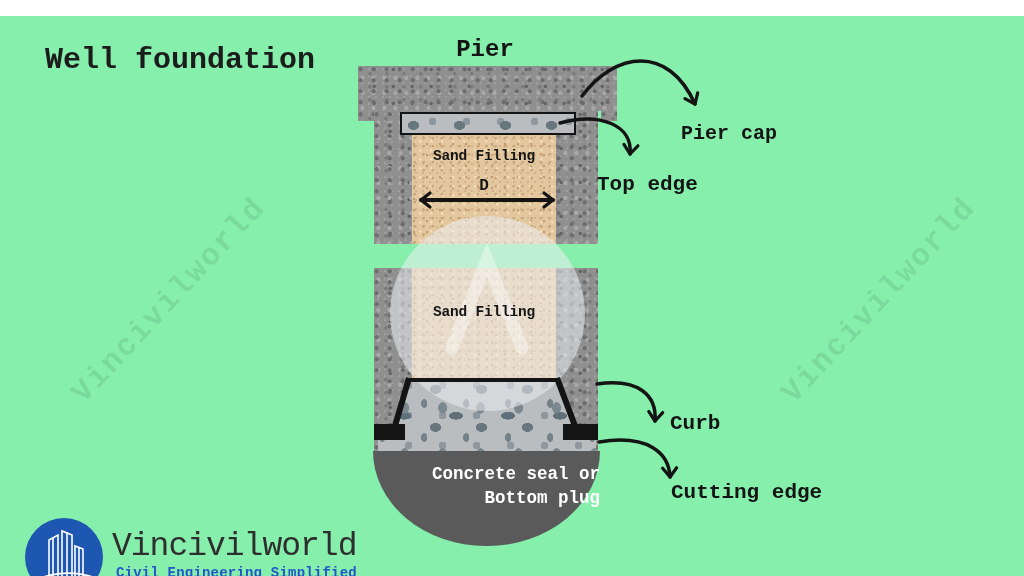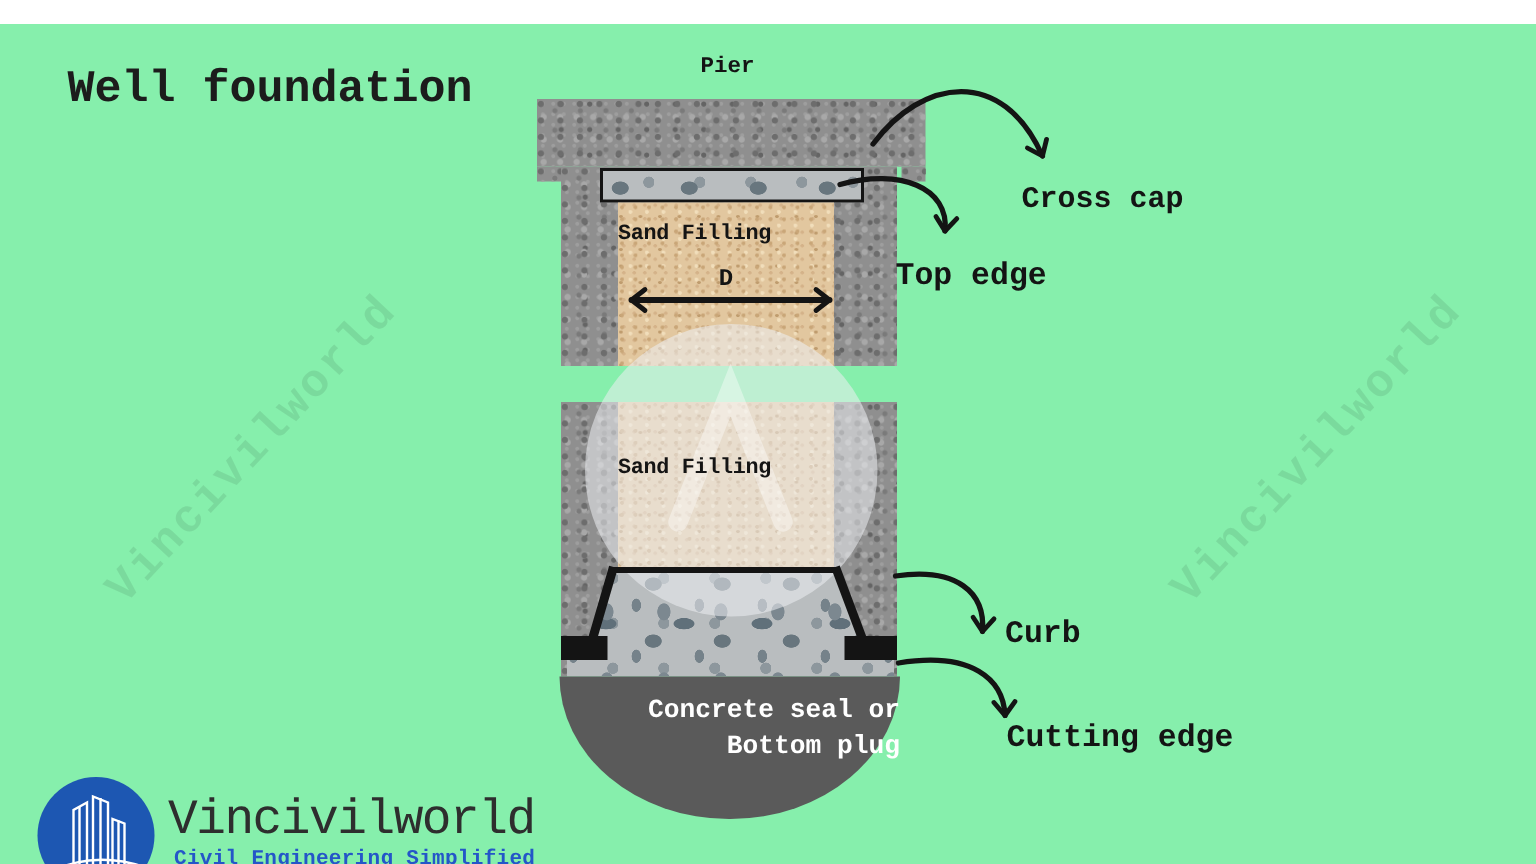--- a/index.html
+++ b/index.html
@@ -35,26 +35,26 @@
       radial-gradient(circle at 75% 70%, #f1debb 0 1.1px, transparent 1.5px),
       radial-gradient(circle at 55% 20%, #d4b289 0 1px, transparent 1.3px),
       radial-gradient(circle at 15% 85%, #bf9c6e 0 1px, transparent 1.3px);
     background-size:9px 8px,11px 9px,7px 9px,13px 11px;
   }
   .abs{position:absolute;}
   
   .title{left:0; top:22px; width:360px; text-align:center; color:#1c1c1c;
          font-weight:bold; font-size:30px; line-height:45px; z-index:6;}
   .lbl{position:absolute; color:#141414; font-weight:bold; z-index:6; white-space:nowrap;}
-  .lbl-pier{left:440px; top:20px; width:90px; text-align:center; font-size:15px;}
+  .lbl-pier{left:440px; top:20px; width:90px; text-align:center; font-size:24px;}
   .lbl-wellcap{left:681px; top:106px; font-size:20px;}
   .lbl-topplug{left:597px; top:157px; font-size:21px;}
   .lbl-curb{left:670px; top:396px; font-size:21px;text-align:center;}
   .lbl-cutedge{left:671px; top:465px; font-size:21px;}
-  .lbl-sand{width:144px; text-align:left; font-size:14.5px; letter-spacing:-0.2px;}
+  .lbl-sand{width:144px; text-align:center; font-size:14.5px; letter-spacing:-0.2px;}
   .lbl-d{left:412px; top:161px; width:144px; text-align:center; font-size:16px;}
   .lbl-rcc{left:400px; top:96px; width:176px; height:23px; line-height:23px; text-align:center;
            font-size:13.5px; text-shadow:0 0 3px rgba(255,255,255,0.85);}
   
   .cap{left:358px; top:50px; width:259px; height:45px; z-index:2;}
   .cap-stub-l{left:358px; top:95px; width:16px; height:10px; z-index:2;}
   .cap-stub-r{left:601px; top:95px; width:16px; height:10px; z-index:2;}
   .body-upper{left:374px; top:95px; width:224px; height:133px; z-index:2;}
   .body-lower{left:374px; top:252px; width:224px; height:183px; z-index:2;}
   .rcc-box{left:400px; top:96px; width:172px; height:19px; border:2px solid #141414; z-index:3;}
@@ -137,21 +137,21 @@
       <path d="M599 426 C648 418 669 437 670 461" marker-end="url(#ah)"></path>
       <path d="M421 184 L553 184" stroke-width="4" marker-start="url(#ah)" marker-end="url(#ah)"></path>
     </g>
   </svg>
 
   <div class="lbl lbl-pier">Pier</div>
   <div class="lbl lbl-sand" style="left:412px; top:132px;">Sand Filling</div>
   <div class="lbl lbl-d">D</div>
   <div class="lbl lbl-sand" style="left:412px; top:288px;">Sand Filling</div>
 
-  <div class="lbl lbl-wellcap">Cross cap</div>
+  <div class="lbl lbl-wellcap">Pier cap</div>
   <div class="lbl lbl-topplug">Top edge</div>
   <div class="lbl lbl-curb">Curb</div>
   <div class="lbl lbl-cutedge">Cutting edge</div>
 
   <div class="abs footer-bar"></div>
   <div class="abs logo-circle">
     <svg width="78" height="78" viewBox="0 0 78 78">
       <g fill="none" stroke="#ffffff" stroke-width="1.6">
         <path d="M24 58 V22 L33 17 V58"></path>
         <path d="M37 58 V13 L47 17 V58"></path>

